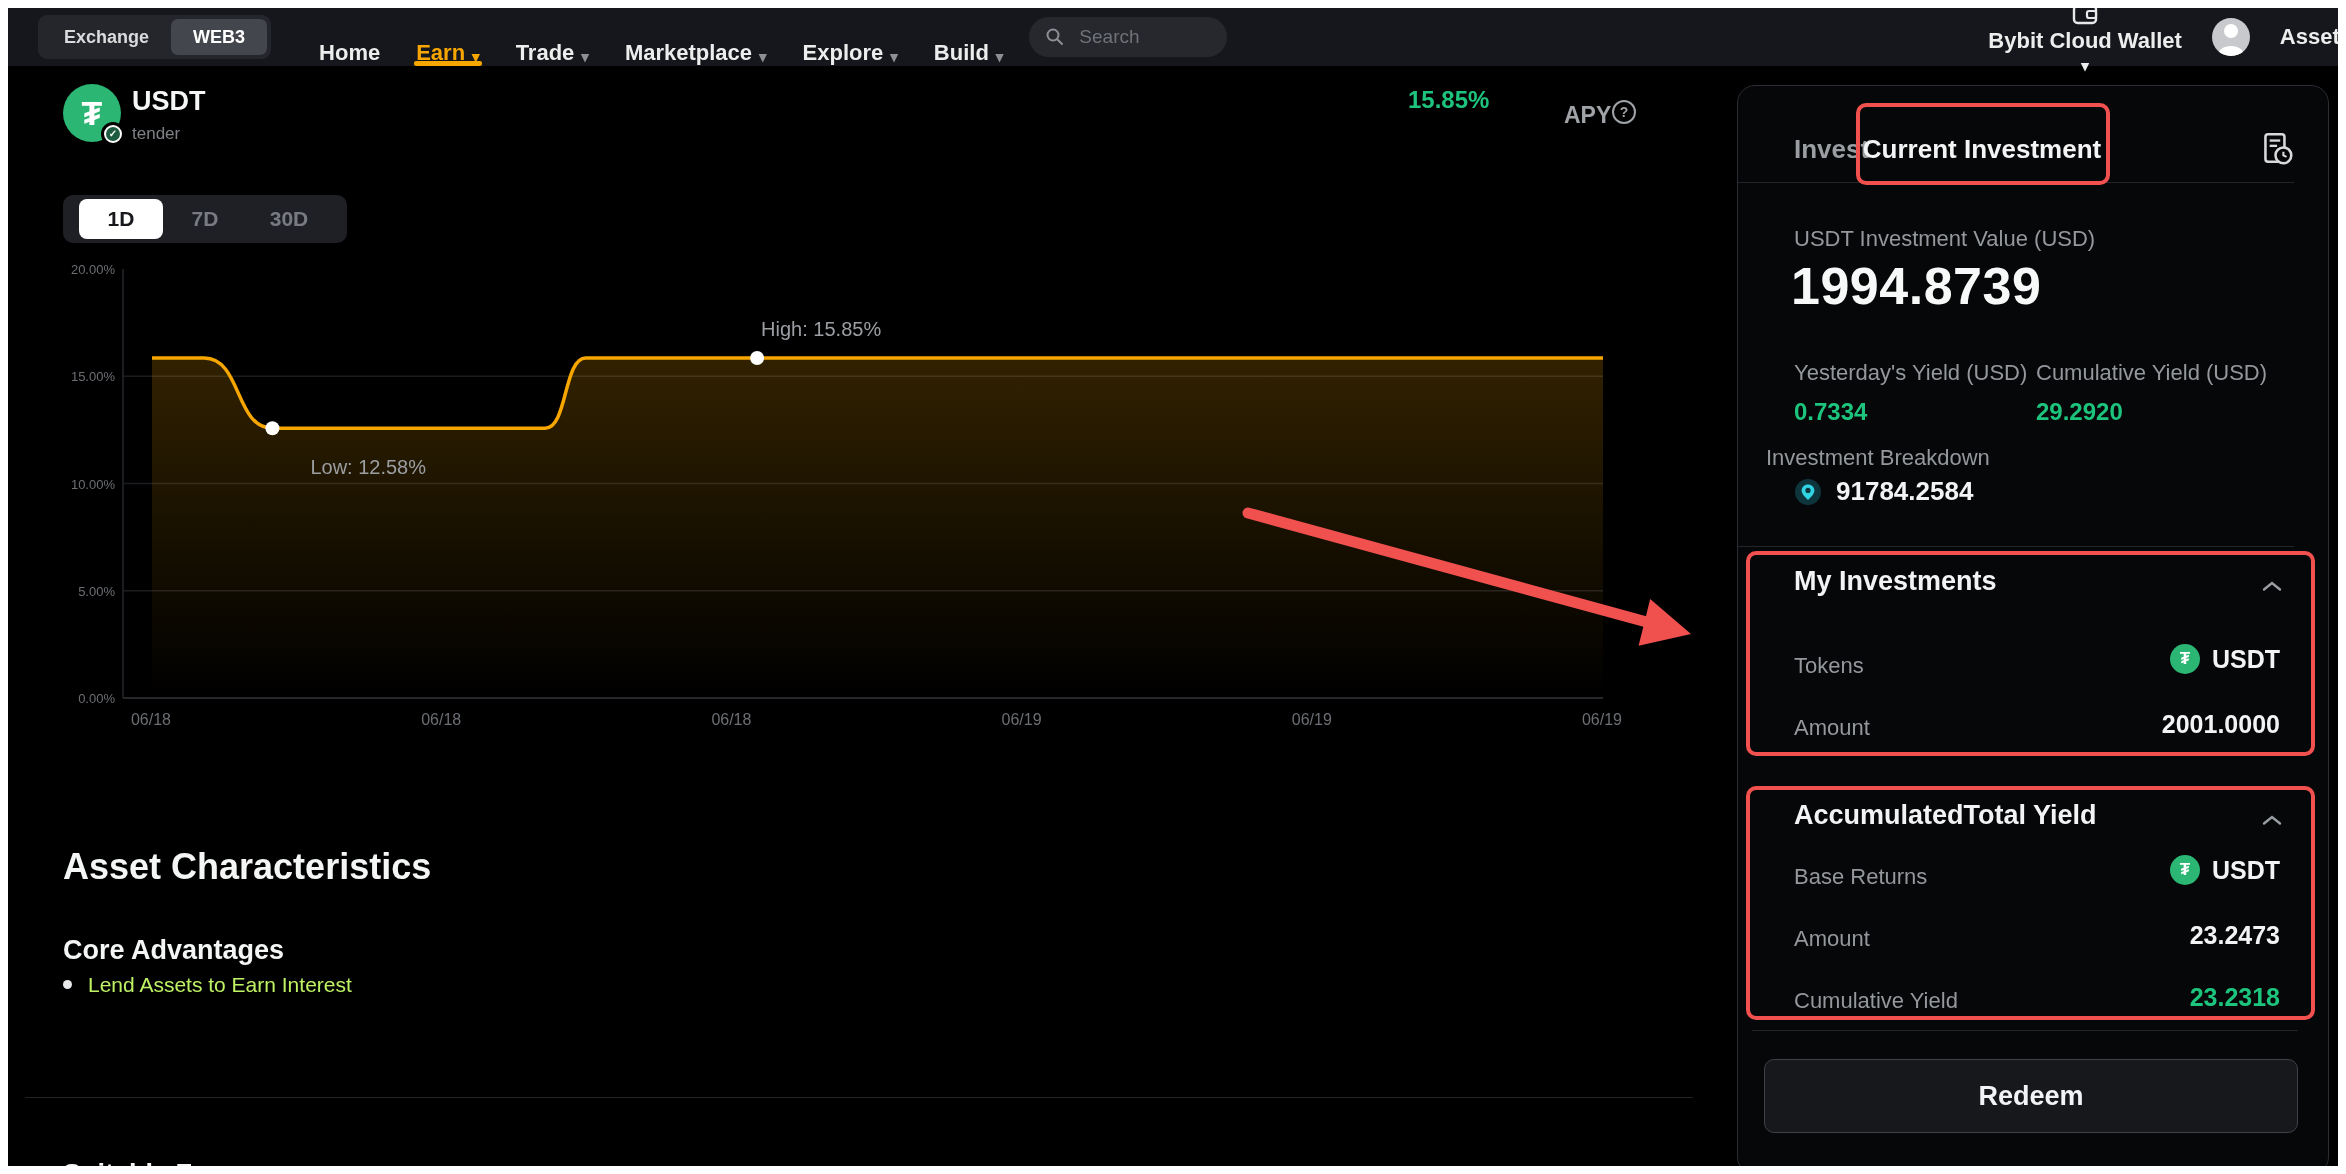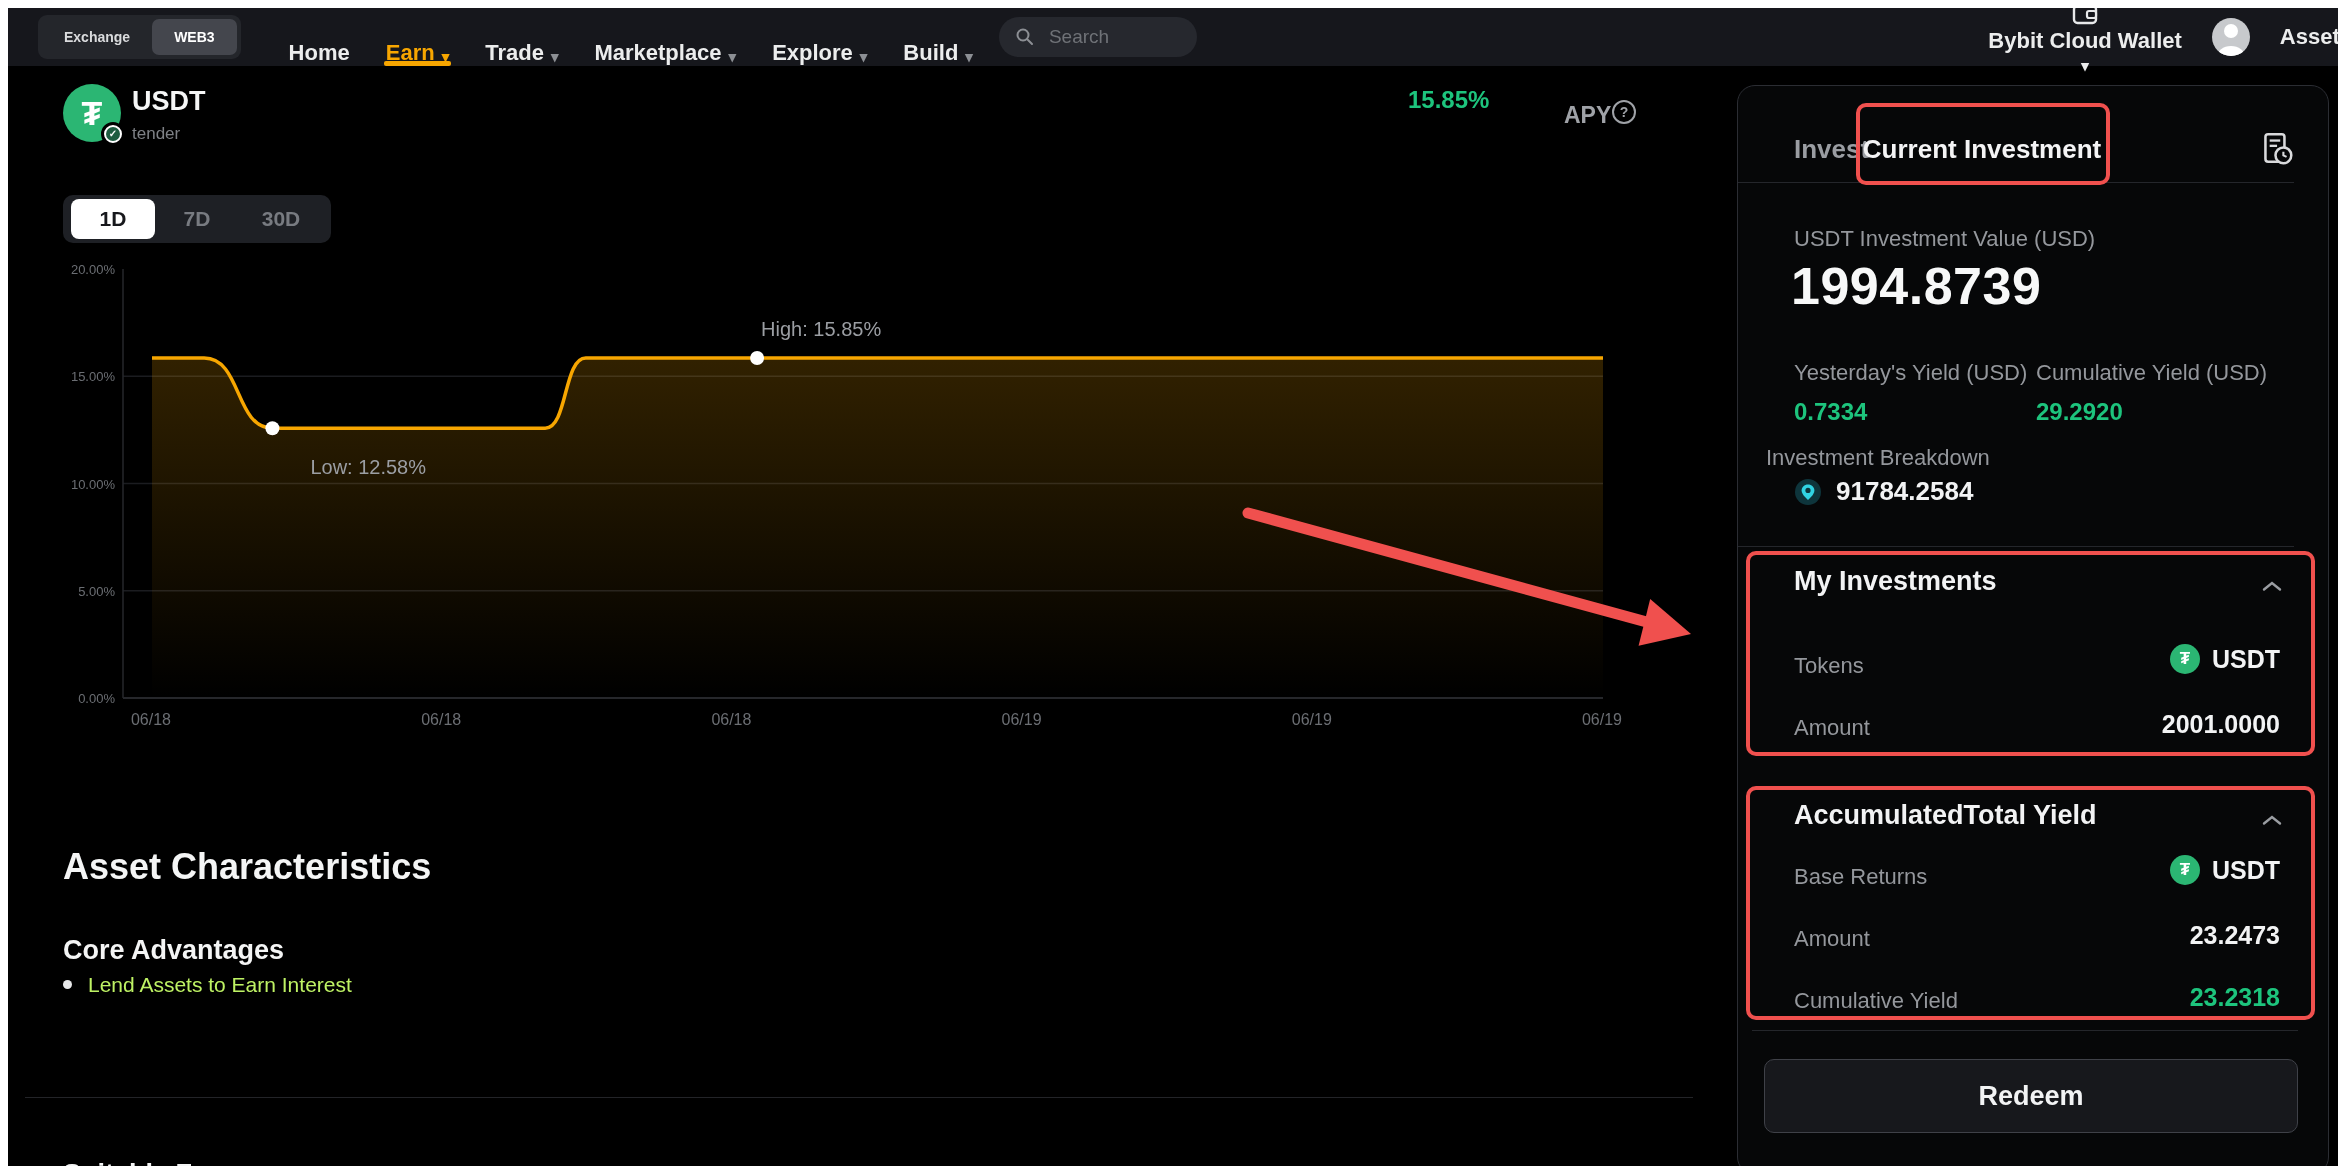--- a/index.html
+++ b/index.html
@@ -17,21 +17,21 @@
     --card-border:#2b2d33;
   }
   *{box-sizing:border-box;font-family:"Liberation Sans",sans-serif;}
   html,body{margin:0;padding:0;background:#fff;}
   body{width:2346px;height:1174px;position:relative;overflow:hidden;}
   .page{position:absolute;left:8px;top:8px;width:2330px;height:1158px;background:var(--bg);overflow:hidden;}
 
   
   .topbar{position:absolute;left:0;top:0;width:100%;height:58px;background:var(--topbar);display:flex;align-items:center;padding-left:30px;}
   .seg-toggle{display:flex;align-items:center;background:var(--pillbox);border-radius:9px;padding:4px;height:44px;}
-  .seg{border:none;background:transparent;color:#dadbdd;font-size:14px;font-weight:700;height:36px;padding:0 22px;border-radius:7px;cursor:pointer;}
+  .seg{border:none;background:transparent;color:#dadbdd;font-size:18px;font-weight:700;height:36px;padding:0 22px;border-radius:7px;cursor:pointer;}
   .seg.on{background:var(--pill-on);color:#fff;}
   .main-nav{display:flex;align-items:center;gap:36px;height:100%;margin-left:48px;}
   .nav-item{display:flex;align-items:flex-end;gap:7px;height:100%;position:relative;color:var(--txt);font-size:22px;font-weight:700;cursor:pointer;}
   .nav-item .caret{font-size:15px;color:#8c8f94;margin-top:3px;}
   .nav-item.active{color:var(--orange);}
   .nav-item.active .caret{color:var(--orange);}
   .nav-item.active::after{content:"";position:absolute;left:-2px;right:-2px;bottom:0;height:5px;background:var(--orange);border-radius:2px;}
   .search{display:flex;align-items:center;gap:12px;background:#26282e;border-radius:20px;height:40px;width:198px;margin-left:26px;padding:0 16px;}
   .search input{background:transparent;border:none;outline:none;color:#cfd1d4;font-size:19px;width:130px;}
   .search input::placeholder{color:#6f7277;}
@@ -47,21 +47,21 @@
   .token-icon{position:absolute;left:55px;top:76px;width:58px;height:58px;border-radius:50%;background:#2bb673;color:#fff;font-size:34px;font-weight:700;display:flex;align-items:center;justify-content:center;}
   .token-badge{position:absolute;right:-4px;bottom:-4px;width:24px;height:24px;border-radius:50%;background:#fff;border:3px solid #000;display:flex;align-items:center;justify-content:center;}
   .token-badge .inner{width:14px;height:14px;border-radius:50%;background:#1d5c40;color:#fff;font-size:10px;line-height:14px;text-align:center;font-weight:700;}
   .token-sym{position:absolute;left:124px;top:78px;font-size:27px;font-weight:700;color:#f5f6f6;}
   .token-sub{position:absolute;left:124px;top:116px;font-size:17px;color:#7e8186;}
   .apy-num{position:absolute;left:1400px;top:78px;font-size:24px;font-weight:700;color:var(--green);}
   .apy-lbl{position:absolute;left:1556px;top:94px;font-size:23px;font-weight:700;color:#9fa2a7;}
   .help{position:absolute;left:1604px;top:92px;width:24px;height:24px;border:2px solid #9fa2a7;border-radius:50%;color:#9fa2a7;font-size:14px;font-weight:700;display:flex;align-items:center;justify-content:center;cursor:pointer;}
 
   
-  .range-tabs{position:absolute;left:55px;top:187px;height:48px;background:#1e2025;border-radius:10px;display:flex;align-items:center;padding:8px;}
+  .range-tabs{position:absolute;left:55px;top:187px;height:48px;background:#1e2025;border-radius:10px;display:flex;align-items:center;padding:16px;}
   .range-tab{min-width:84px;height:40px;border:none;background:transparent;color:#787b81;font-size:21px;font-weight:700;border-radius:8px;padding:0 18px;cursor:pointer;}
   .range-tab.on{background:#fff;color:#17181c;}
 
   
   .chart-wrap{position:absolute;left:55px;top:245px;width:1580px;height:480px;}
 
   
   .ac-title{position:absolute;left:55px;top:808px;font-size:36px;font-weight:700;color:#f4f5f5;}
   .core-title{position:absolute;left:55px;top:900px;font-size:27px;font-weight:700;color:#f4f5f5;}
   .bullet{position:absolute;left:55px;display:flex;align-items:flex-start;gap:16px;color:#bef264;font-size:21px;line-height:30px;max-width:1620px;}

